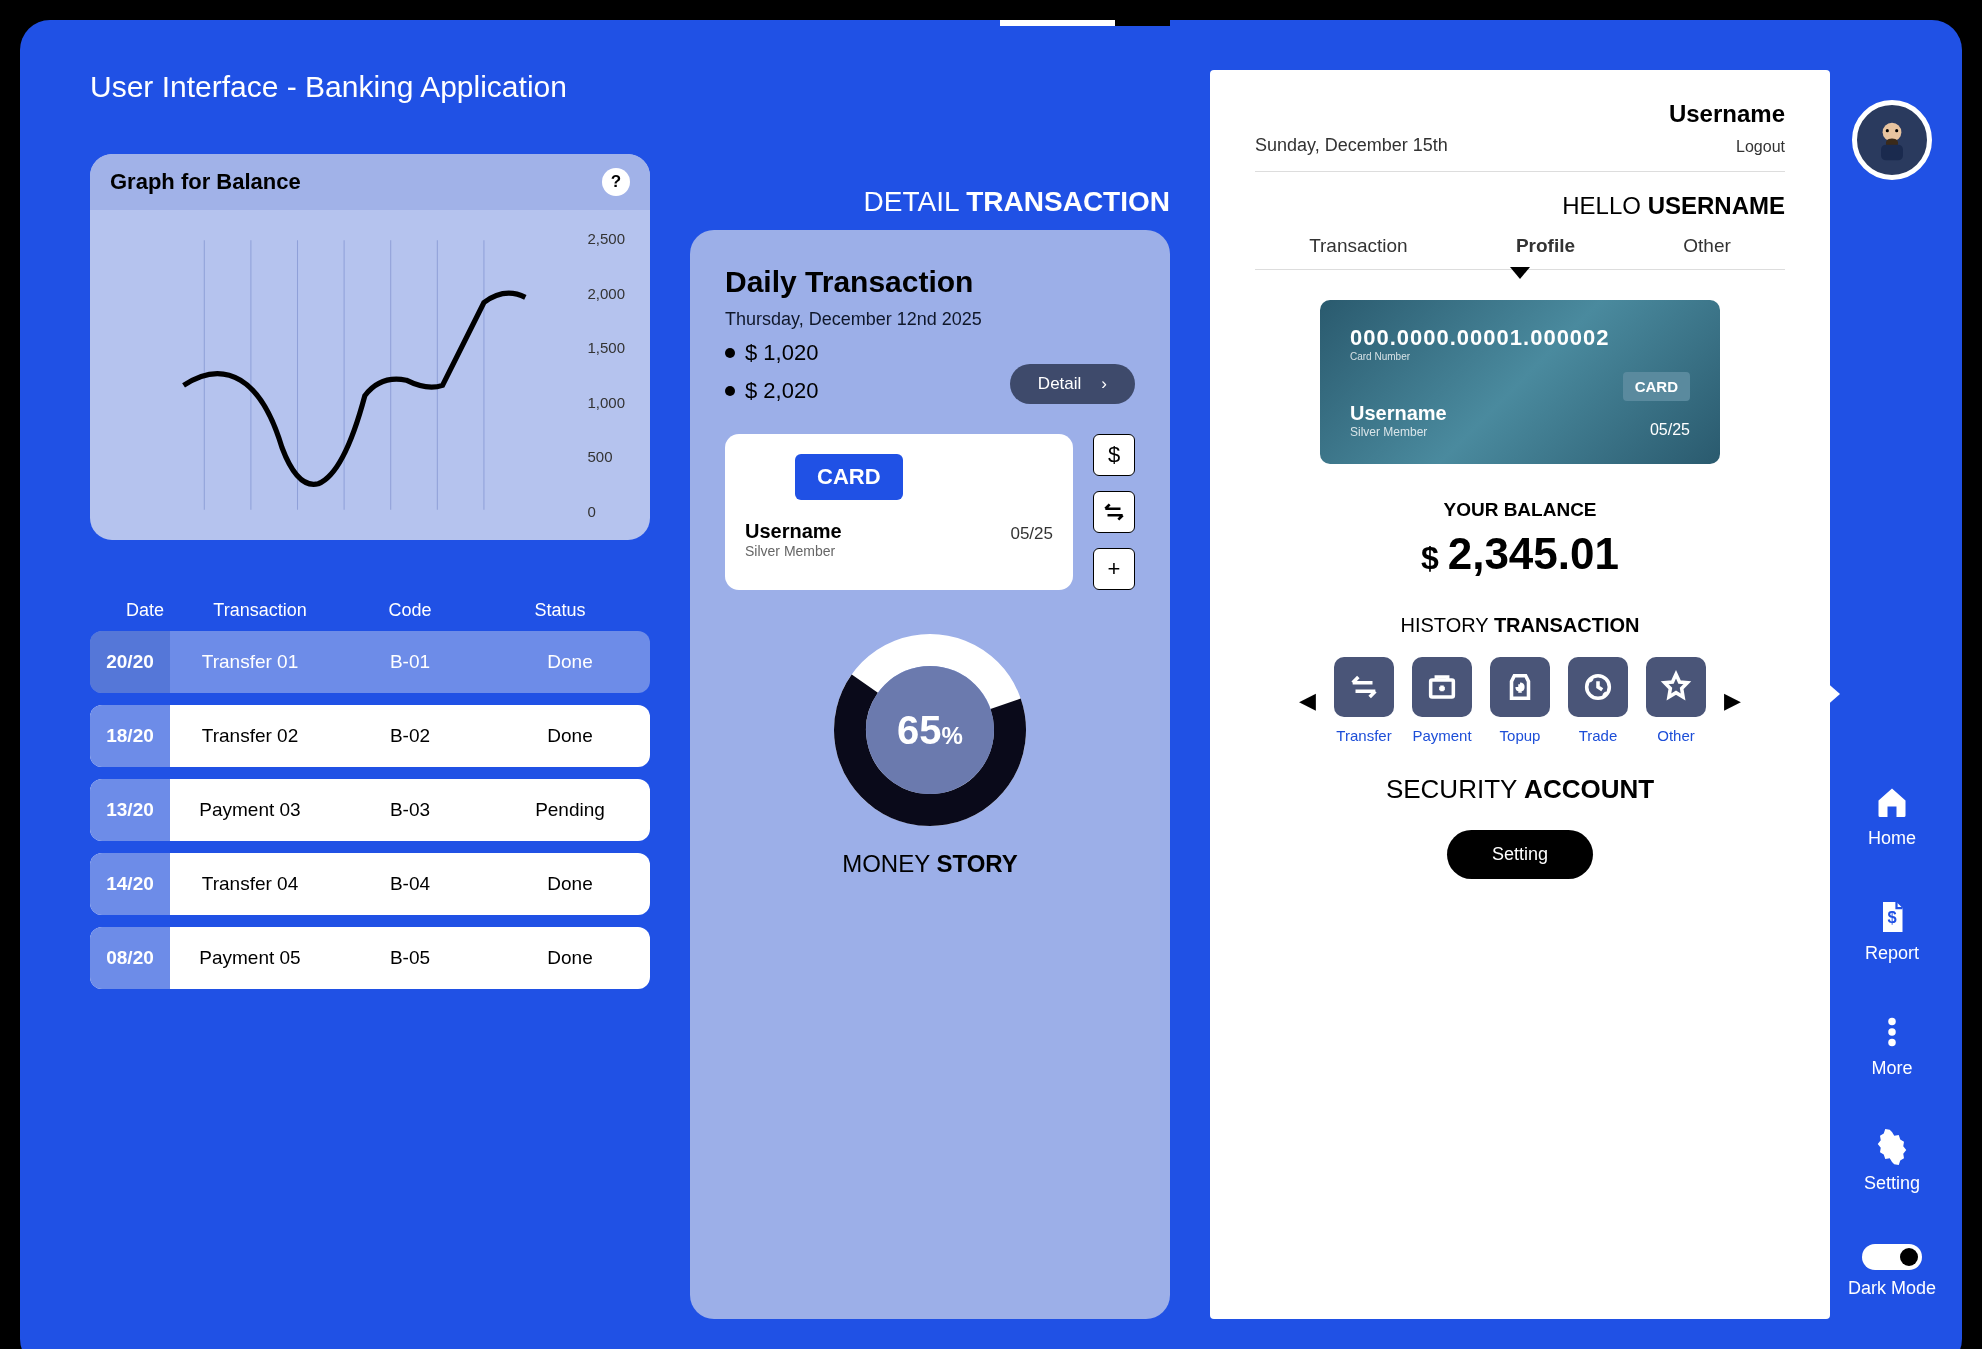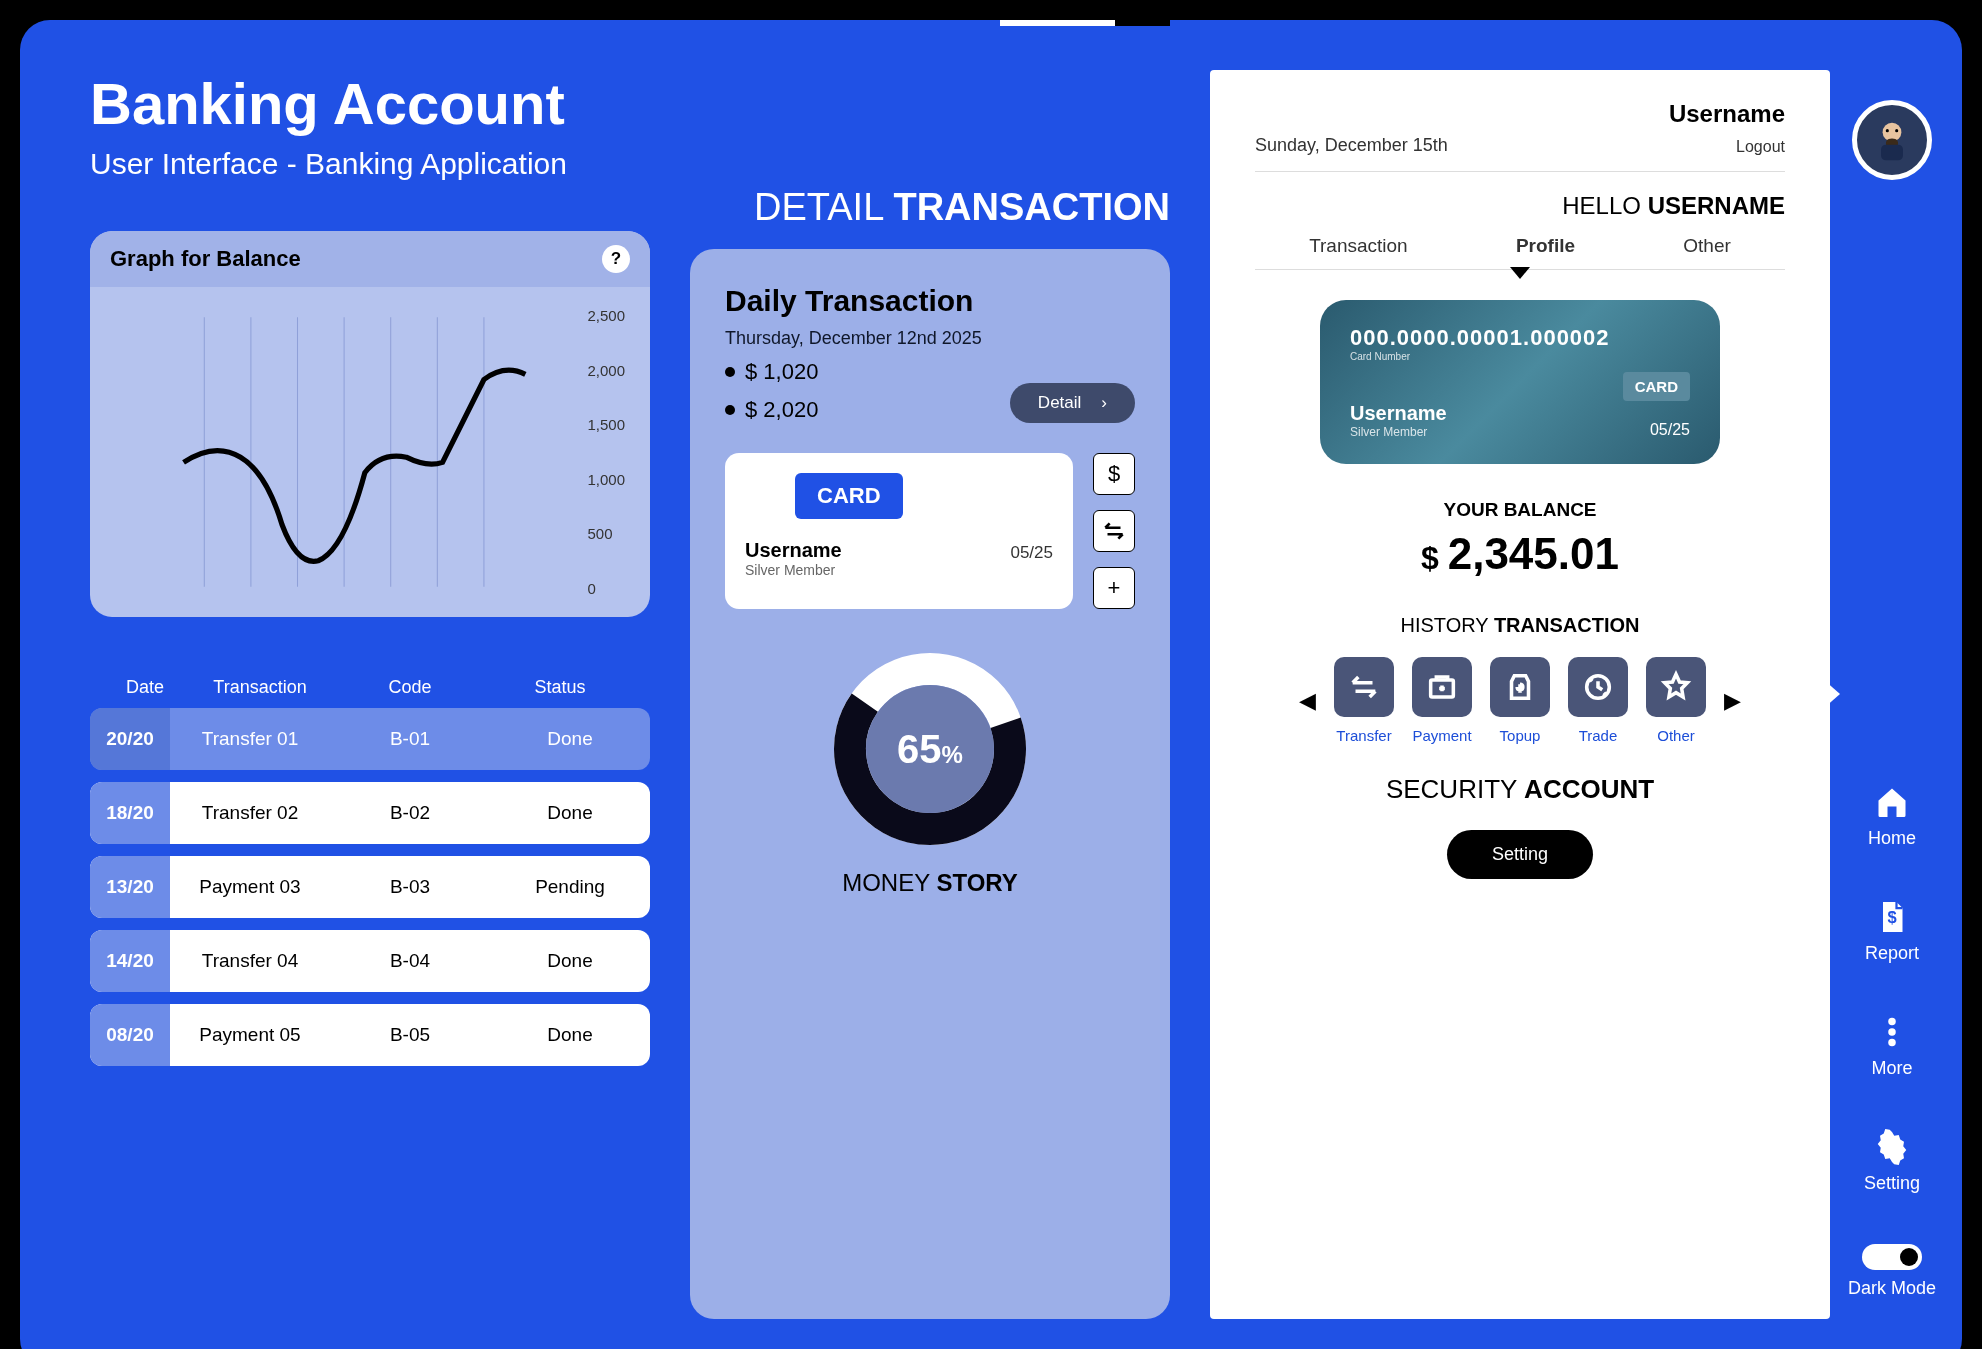--- a/index.html
+++ b/index.html
@@ -19,21 +19,21 @@
 .tx-table{margin-top:20px}
 .tx-header{display:flex;padding:10px 15px;color:#fff;font-size:18px}
 .tx-header>div,.tx-row>div{flex:1;text-align:center}
 .tx-header>div:first-child,.tx-row>div:first-child{flex:0 0 80px}
 .tx-row{display:flex;align-items:center;background:#fff;border-radius:12px;margin-bottom:12px;padding:0;font-size:19px;color:#000;overflow:hidden;height:62px}
 .tx-row.active{background:#6d8ce8;color:#fff}
 .tx-date{background:#6d8ce8;color:#fff;padding:18px 10px;font-weight:600;height:100%;display:flex;align-items:center;justify-content:center}
 .tx-row.active .tx-date{background:#5577d8}
 
 .mid-col{flex:0 0 480px;display:flex;flex-direction:column}
-.detail-header{color:#fff;font-size:38px;font-weight:400;text-align:right;margin-top:145px;margin-bottom:20px}
+.detail-header{color:#fff;font-size:28px;font-weight:400;text-align:right;margin-top:145px;margin-bottom:12px}
 .detail-header b{font-weight:800}
 .progress-bar{height:6px;background:#fff;width:170px;margin-left:auto;margin-bottom:15px;position:relative;margin-top:-50px}
 .progress-bar::after{content:'';position:absolute;right:0;top:0;width:55px;height:6px;background:#000}
 .daily-card{background:#9cafe8;border-radius:24px;padding:35px;flex:1}
 .daily-title{font-size:30px;font-weight:700;color:#000;margin-bottom:10px}
 .daily-date{font-size:18px;color:#0f172a;margin-bottom:10px}
 .daily-amounts{display:flex;justify-content:space-between;align-items:flex-end;margin-bottom:30px}
 .amt-list{display:flex;flex-direction:column;gap:12px}
 .amt-item{font-size:22px;color:#000;display:flex;align-items:center;gap:10px}
 .amt-item::before{content:'';width:10px;height:10px;background:#000;border-radius:50%}
@@ -57,21 +57,21 @@
 .right-top{display:flex;justify-content:space-between;align-items:flex-start;margin-bottom:20px;border-bottom:1px solid #ddd;padding-bottom:15px}
 .username-top{font-weight:800;font-size:24px;text-align:right}
 .logout{font-size:16px;color:#333;text-align:right;margin-top:10px}
 .date-top{font-size:18px;color:#333;margin-top:35px}
 .hello{text-align:right;font-size:24px;margin-bottom:15px}
 .hello b{font-weight:800}
 .tabs{display:flex;justify-content:space-around;border-bottom:1px solid #ddd;padding-bottom:12px;margin-bottom:30px;position:relative}
 .tab{font-size:19px;color:#333;cursor:pointer}
 .tab.active{font-weight:700}
 .tab-indicator{position:absolute;left:50%;bottom:-10px;transform:translateX(-50%);width:0;height:0;border-left:10px solid transparent;border-right:10px solid transparent;border-top:12px solid #000}
-.credit-card{background:linear-gradient(135deg,#2a5a6e,#4a8a9e,#2a5a6e);border-radius:26px;padding:25px 30px;color:#fff;margin:2px auto 35px;width:400px}
+.credit-card{background:linear-gradient(135deg,#2a5a6e,#4a8a9e,#2a5a6e);border-radius:10px;padding:25px 30px;color:#fff;margin:2px auto 35px;width:400px}
 .cc-number{font-size:22px;font-weight:600;letter-spacing:1px}
 .cc-label{font-size:10px;opacity:.8}
 .cc-badge{background:#5a8a9e;padding:6px 12px;border-radius:4px;font-weight:700;font-size:15px;float:right;margin-top:10px}
 .cc-bottom{display:flex;justify-content:space-between;margin-top:40px;align-items:flex-end}
 .cc-name{font-size:20px;font-weight:600}
 .cc-sub{font-size:12px;opacity:.8}
 .cc-exp{font-size:16px}
 .balance-label{text-align:center;font-size:19px;font-weight:600;margin-bottom:8px}
 .balance-amount{text-align:center;font-size:44px;font-weight:800;margin-bottom:35px}
 .balance-amount::before{content:'$ ';font-size:32px}
@@ -98,21 +98,20 @@
 .dark-toggle{width:60px;height:26px;background:#fff;border-radius:13px;position:relative;cursor:pointer}
 .dark-toggle::after{content:'';position:absolute;right:4px;top:4px;width:18px;height:18px;background:#000;border-radius:50%}
 </style>
 </head>
 <body>
 
 <div class="app">
 <div class="app-inner">
 
 <div class="left-col">
-  <div class="title">Banking Account</div>
   <div class="subtitle">User Interface - Banking Application</div>
 
   <div class="balance-card">
     <div class="balance-header">
       <div class="balance-title">Graph for Balance</div>
       <div class="help-icon">?</div>
     </div>
     <div class="chart-area">
       <svg class="chart-svg" viewBox="0 0 400 280">
         <g stroke="#8fa0d8" stroke-width="1">

